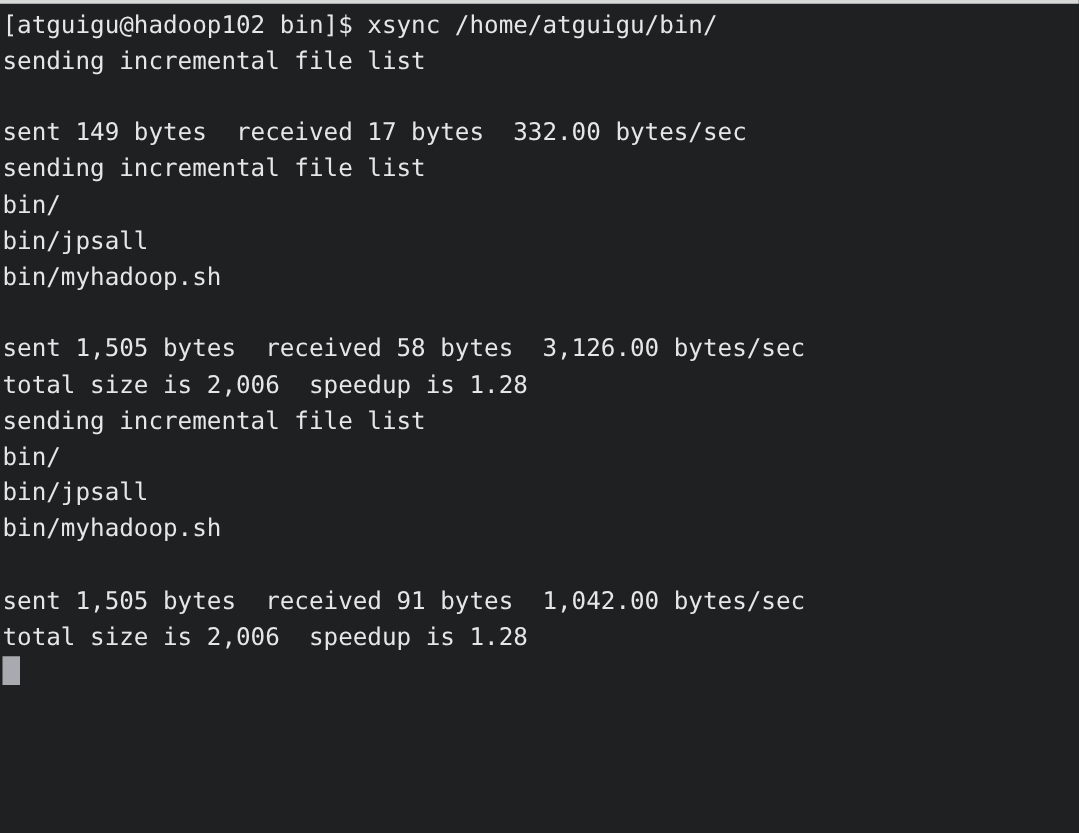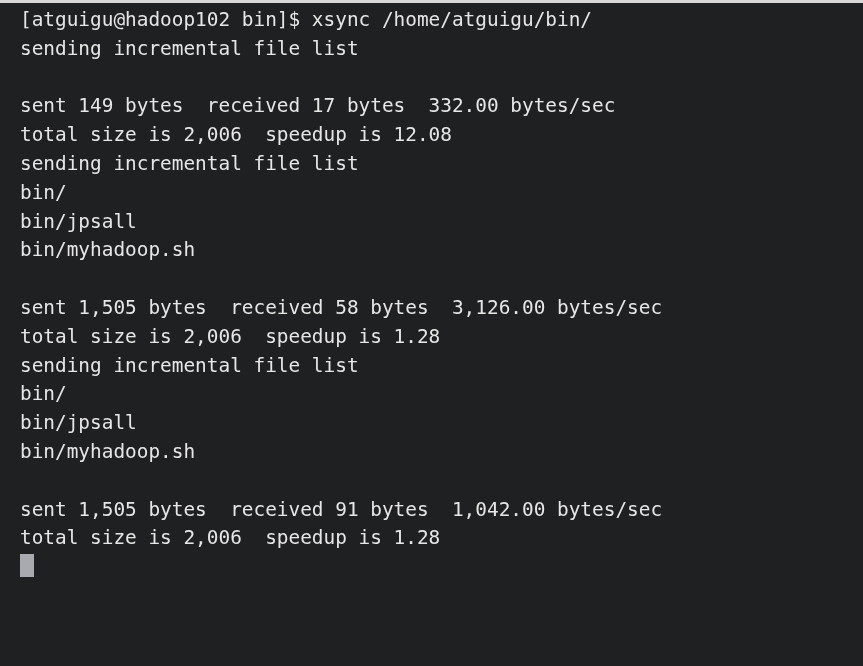--- a/index.html
+++ b/index.html
@@ -12,21 +12,21 @@
     height: 666px;
     overflow: hidden;
     font-family: "DejaVu Sans Mono", "Liberation Mono", monospace;
   }
   #terminal {
     position: relative;
     width: 863px;
     height: 666px;
     background: #1e2021;
     box-sizing: border-box;
-    padding: 3px 0 0 20px;
+    padding: 3px 0 0 2px;
   }
   #top-edge {
     position: absolute;
     top: 0;
     left: 0;
     width: 863px;
     height: 3px;
     background: #d8d8d8;
   }
   #screen {
@@ -60,21 +60,20 @@
 <div id="terminal">
 
   <div id="top-edge"></div>
 
   <div id="screen">
 
     <span class="line">[atguigu@hadoop102 bin]$ xsync /home/atguigu/bin/</span>
     <span class="line">sending incremental file list</span>
     <span class="line blank"></span>
     <span class="line">sent 149 bytes  received 17 bytes  332.00 bytes/sec</span>
-    <span class="line">total size is 2,006  speedup is 12.08</span>
 
     <span class="line">sending incremental file list</span>
     <span class="line">bin/</span>
     <span class="line">bin/jpsall</span>
     <span class="line">bin/myhadoop.sh</span>
     <span class="line blank"></span>
     <span class="line">sent 1,505 bytes  received 58 bytes  3,126.00 bytes/sec</span>
     <span class="line">total size is 2,006  speedup is 1.28</span>
 
     <span class="line">sending incremental file list</span>

